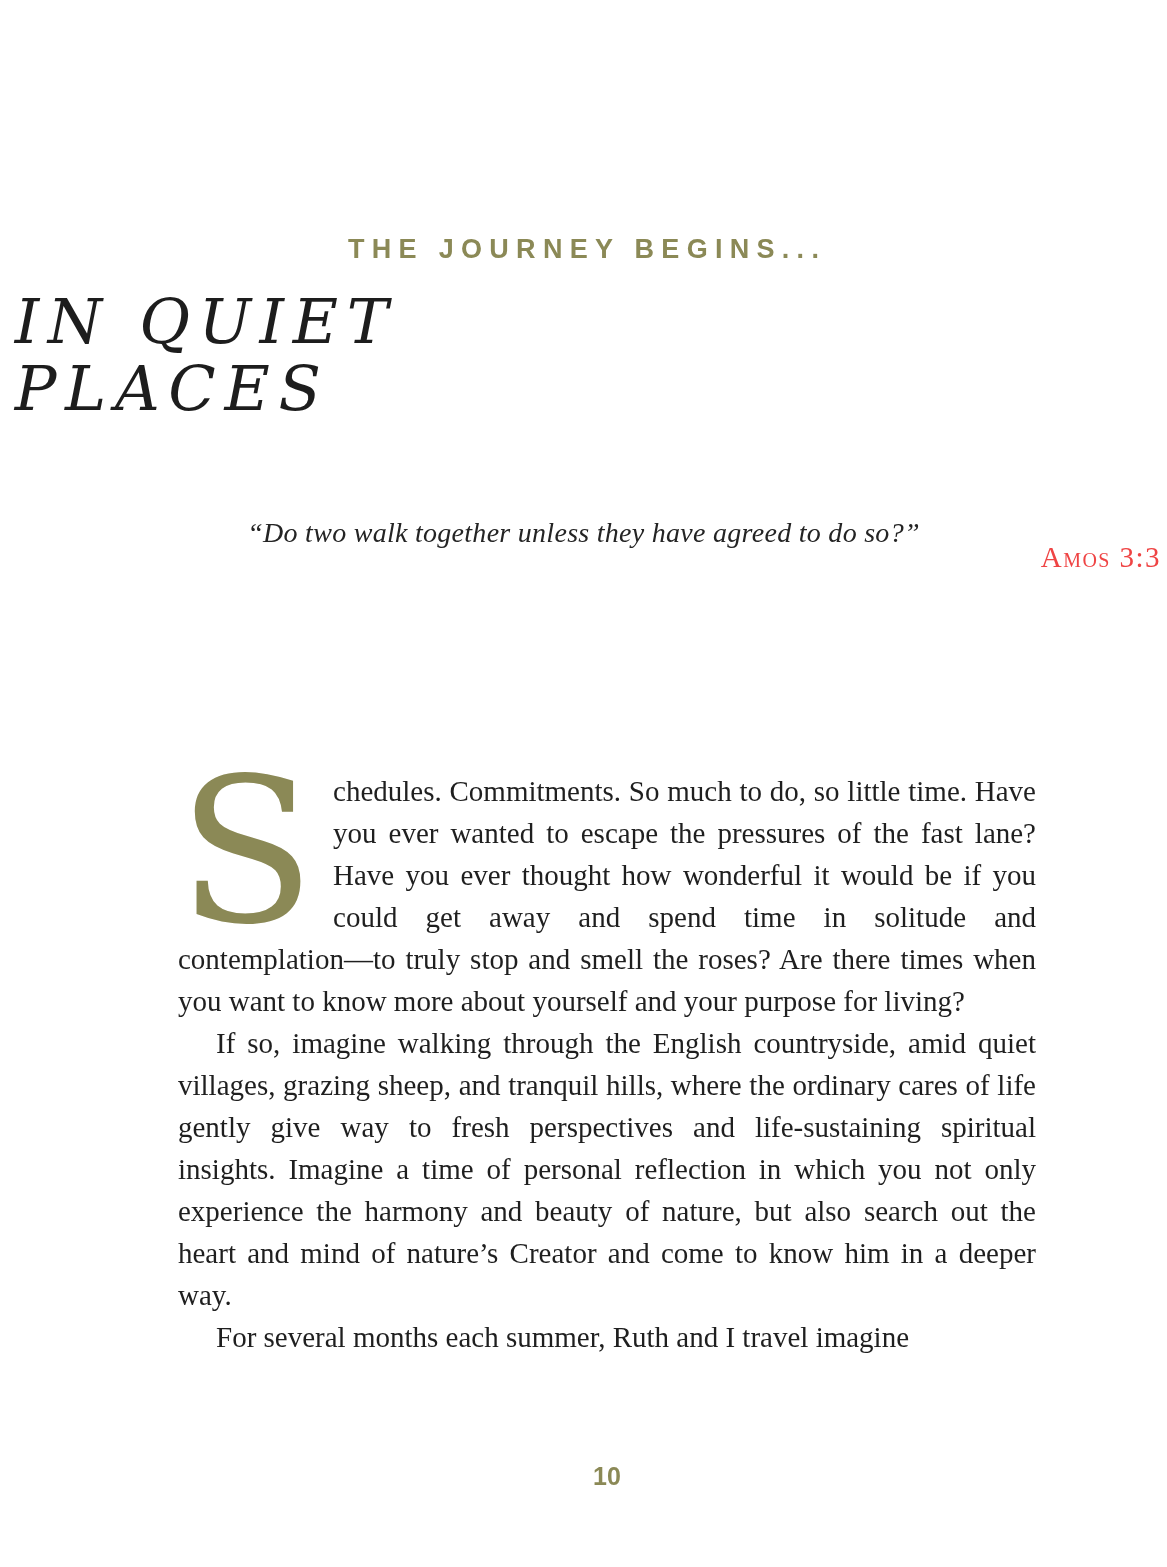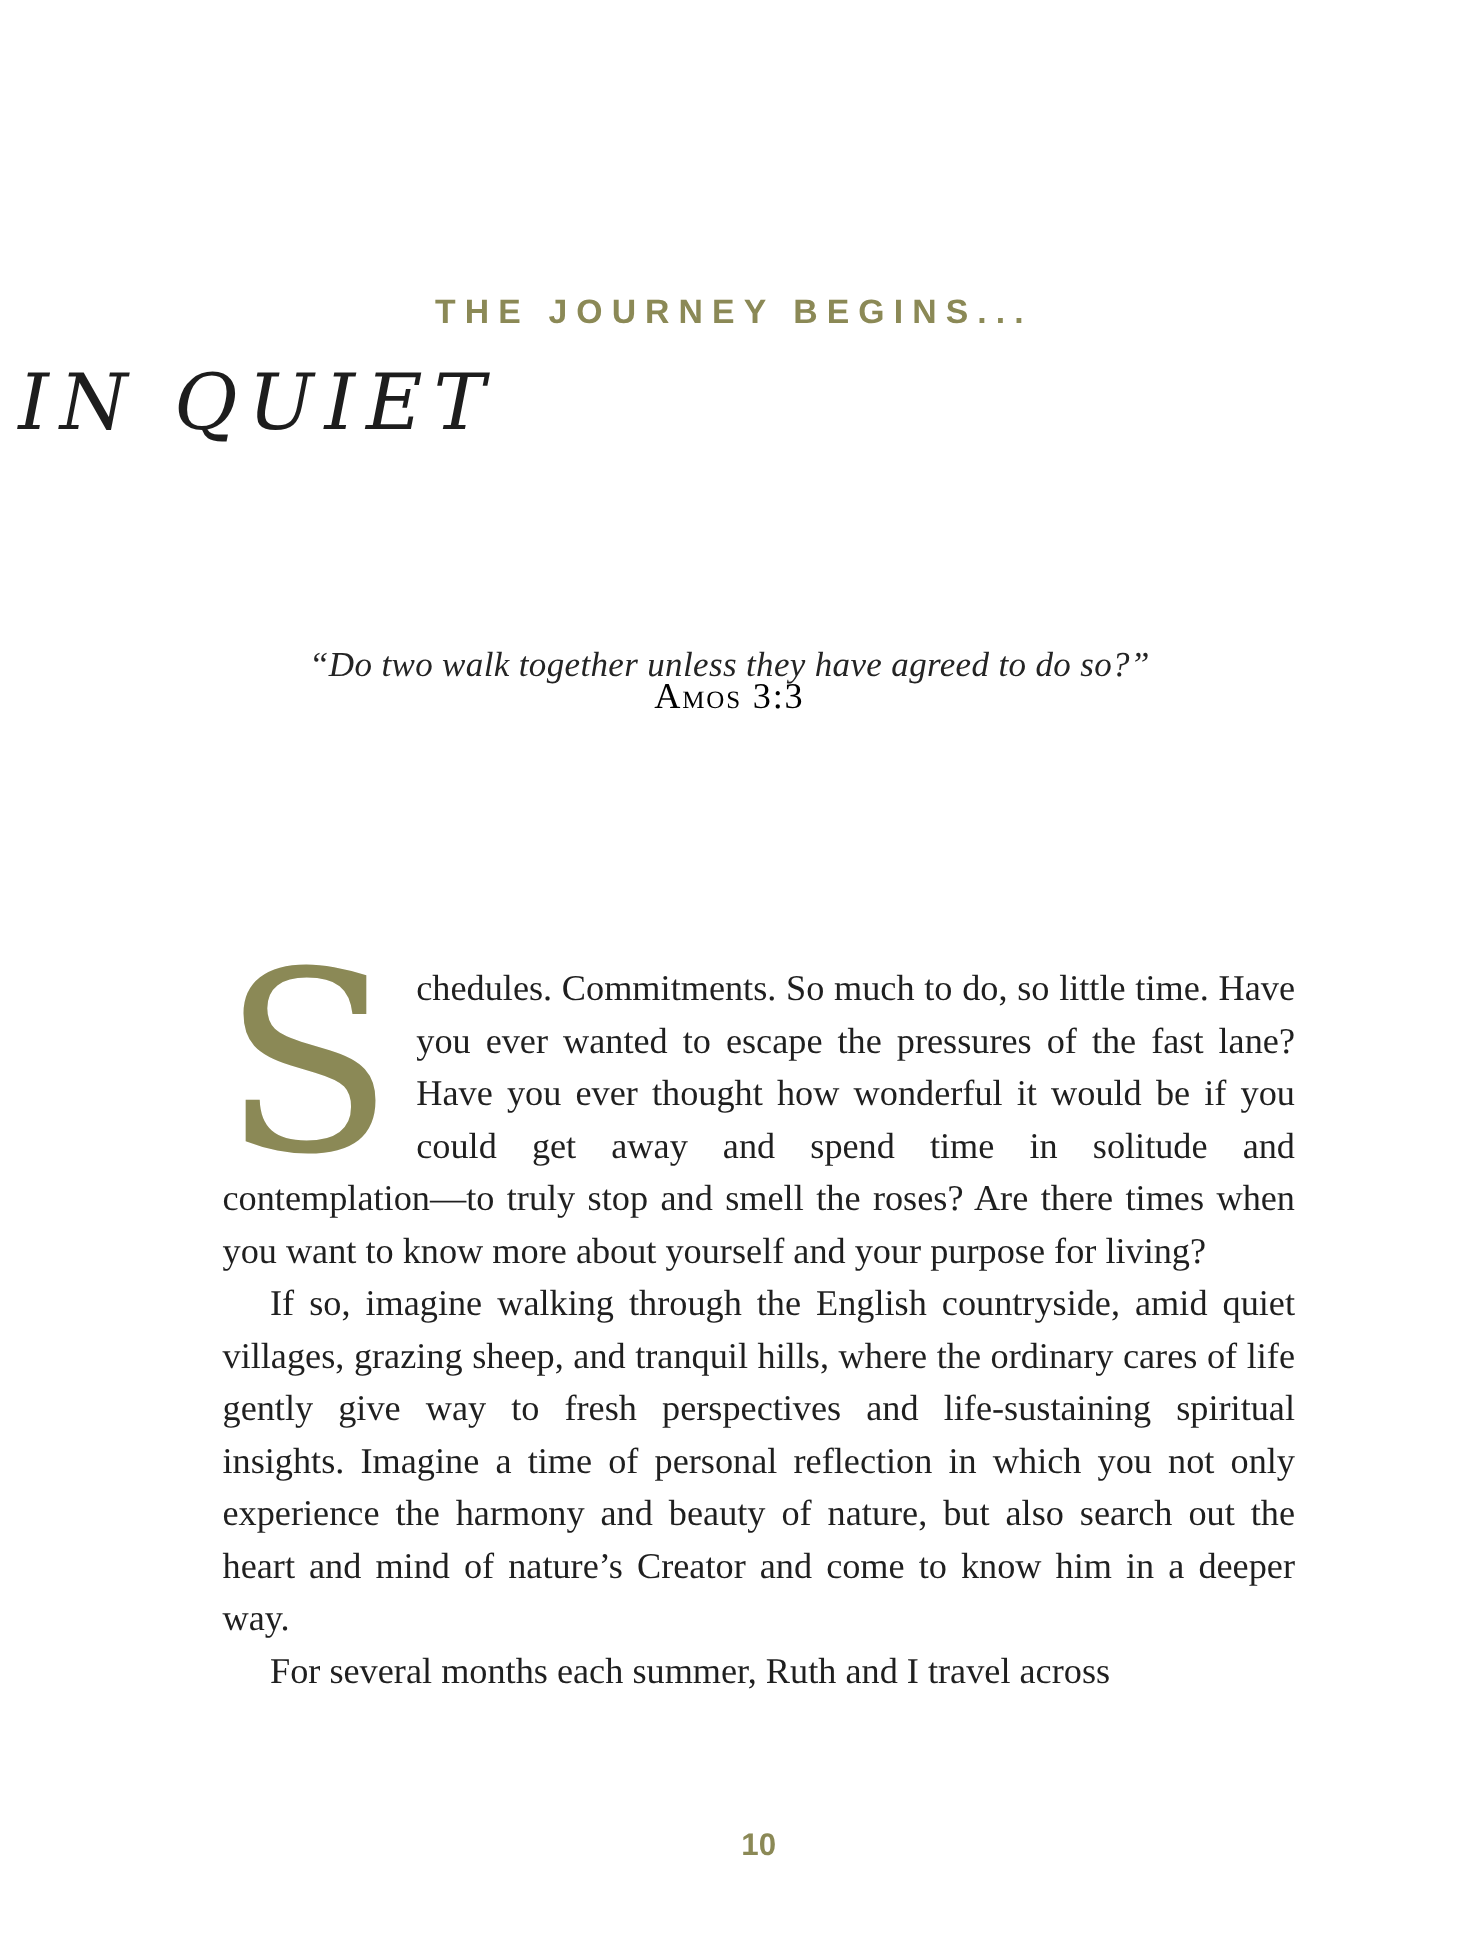--- a/index.html
+++ b/index.html
@@ -52,25 +52,25 @@
     font-style: italic;
     font-size: 28px;
     color: #242424;
     letter-spacing: 0.01em;
   }
   .epigraph-source {
     position: absolute;
     top: 541px;
     left: 0;
     width: 100%;
-    text-align: center;
+    text-align: right;
     font-variant: small-caps;
     font-size: 29px;
     letter-spacing: 0.05em;
-    color: #000000;
+    color: #ef4444;
   }
   .body-text {
     position: absolute;
     top: 770px;
     left: 172px;
     width: 858px;
     font-size: 29px;
     line-height: 42px;
     color: #1f1f1f;
     text-align: justify;
@@ -101,27 +101,28 @@
 </style>
 </head>
 <body>
 
 <div class="page">
 
   <div class="kicker">THE JOURNEY BEGINS...</div>
 
   <h1 class="title">
       <span class="title-line">IN QUIET</span>
+      <span class="title-line">PLACES</span>
     </h1>
 
   <div class="epigraph">“Do two walk together unless they have agreed to do so?”</div>
 
   <div class="epigraph-source">Amos 3:3</div>
 
   <div class="body-text">
     <p class="para first"><span class="dropcap">S</span><span>chedules. Commitments. So much to do, so little time. Have you ever wanted to escape the pressures of the fast lane? Have you ever thought how wonderful it would be if you could get away and spend time in solitude and contemplation—to truly stop and smell the roses? Are there times when you want to know more about yourself and your purpose for living?</span></p>
     <p class="para indent">If so, imagine walking through the English countryside, amid quiet villages, grazing sheep, and tranquil hills, where the ordinary cares of life gently give way to fresh perspectives and life-sustaining spiritual insights. Imagine a time of personal reflection in which you not only experience the harmony and beauty of nature, but also search out the heart and mind of nature’s Creator and come to know him in a deeper way.</p>
-    <p class="para indent">For several months each summer, Ruth and I travel across</p>
+    <p class="para indent">For several months each summer, Ruth and I travel imagine</p>
   </div>
 
   <div class="folio">10</div>
 
 </div>
 
 </body></html>

